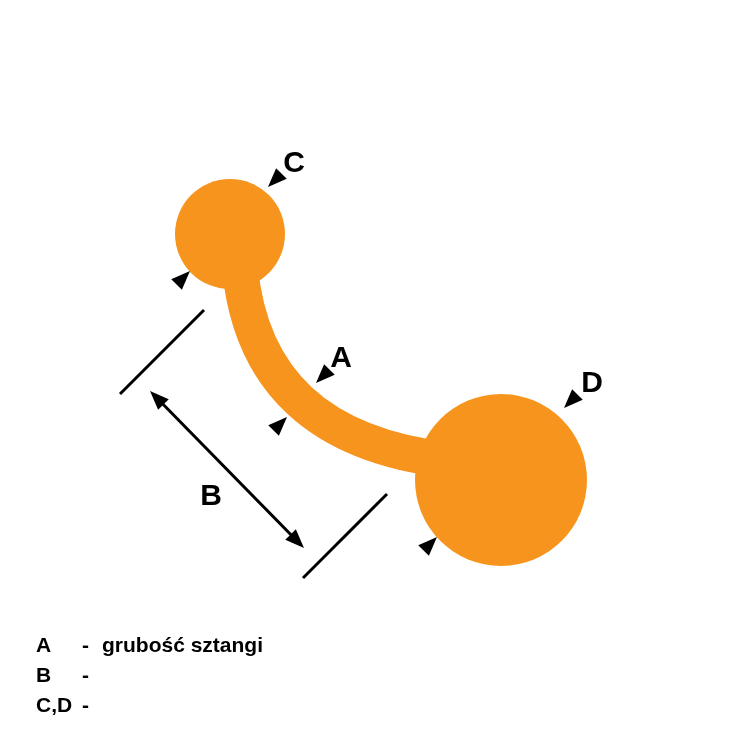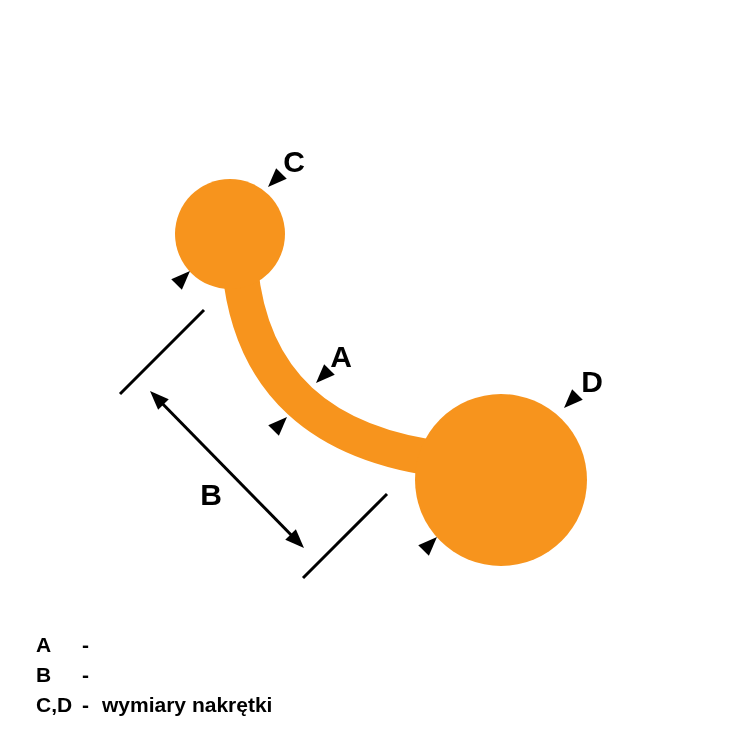--- a/index.html
+++ b/index.html
@@ -83,25 +83,25 @@
     <text x="294" y="172" text-anchor="middle" class="dim-label">C</text>
     <text x="341" y="367" text-anchor="middle" class="dim-label">A</text>
     <text x="592" y="392" text-anchor="middle" class="dim-label">D</text>
     <text x="211" y="505" text-anchor="middle" class="dim-label">B</text>
   </svg>
 
   <div class="legend">
     <div class="legend-row">
       <span class="legend-key">A</span>
       <span class="legend-dash">-</span>
+      <span class="legend-desc">grubość sztangi</span>
     </div>
     <div class="legend-row">
       <span class="legend-key">B</span>
       <span class="legend-dash">-</span>
     </div>
     <div class="legend-row">
       <span class="legend-key">C,D</span>
       <span class="legend-dash">-</span>
-      <span class="legend-desc">wymiary nakrętki</span>
     </div>
   </div>
 
 </div>
 
 </body></html>

